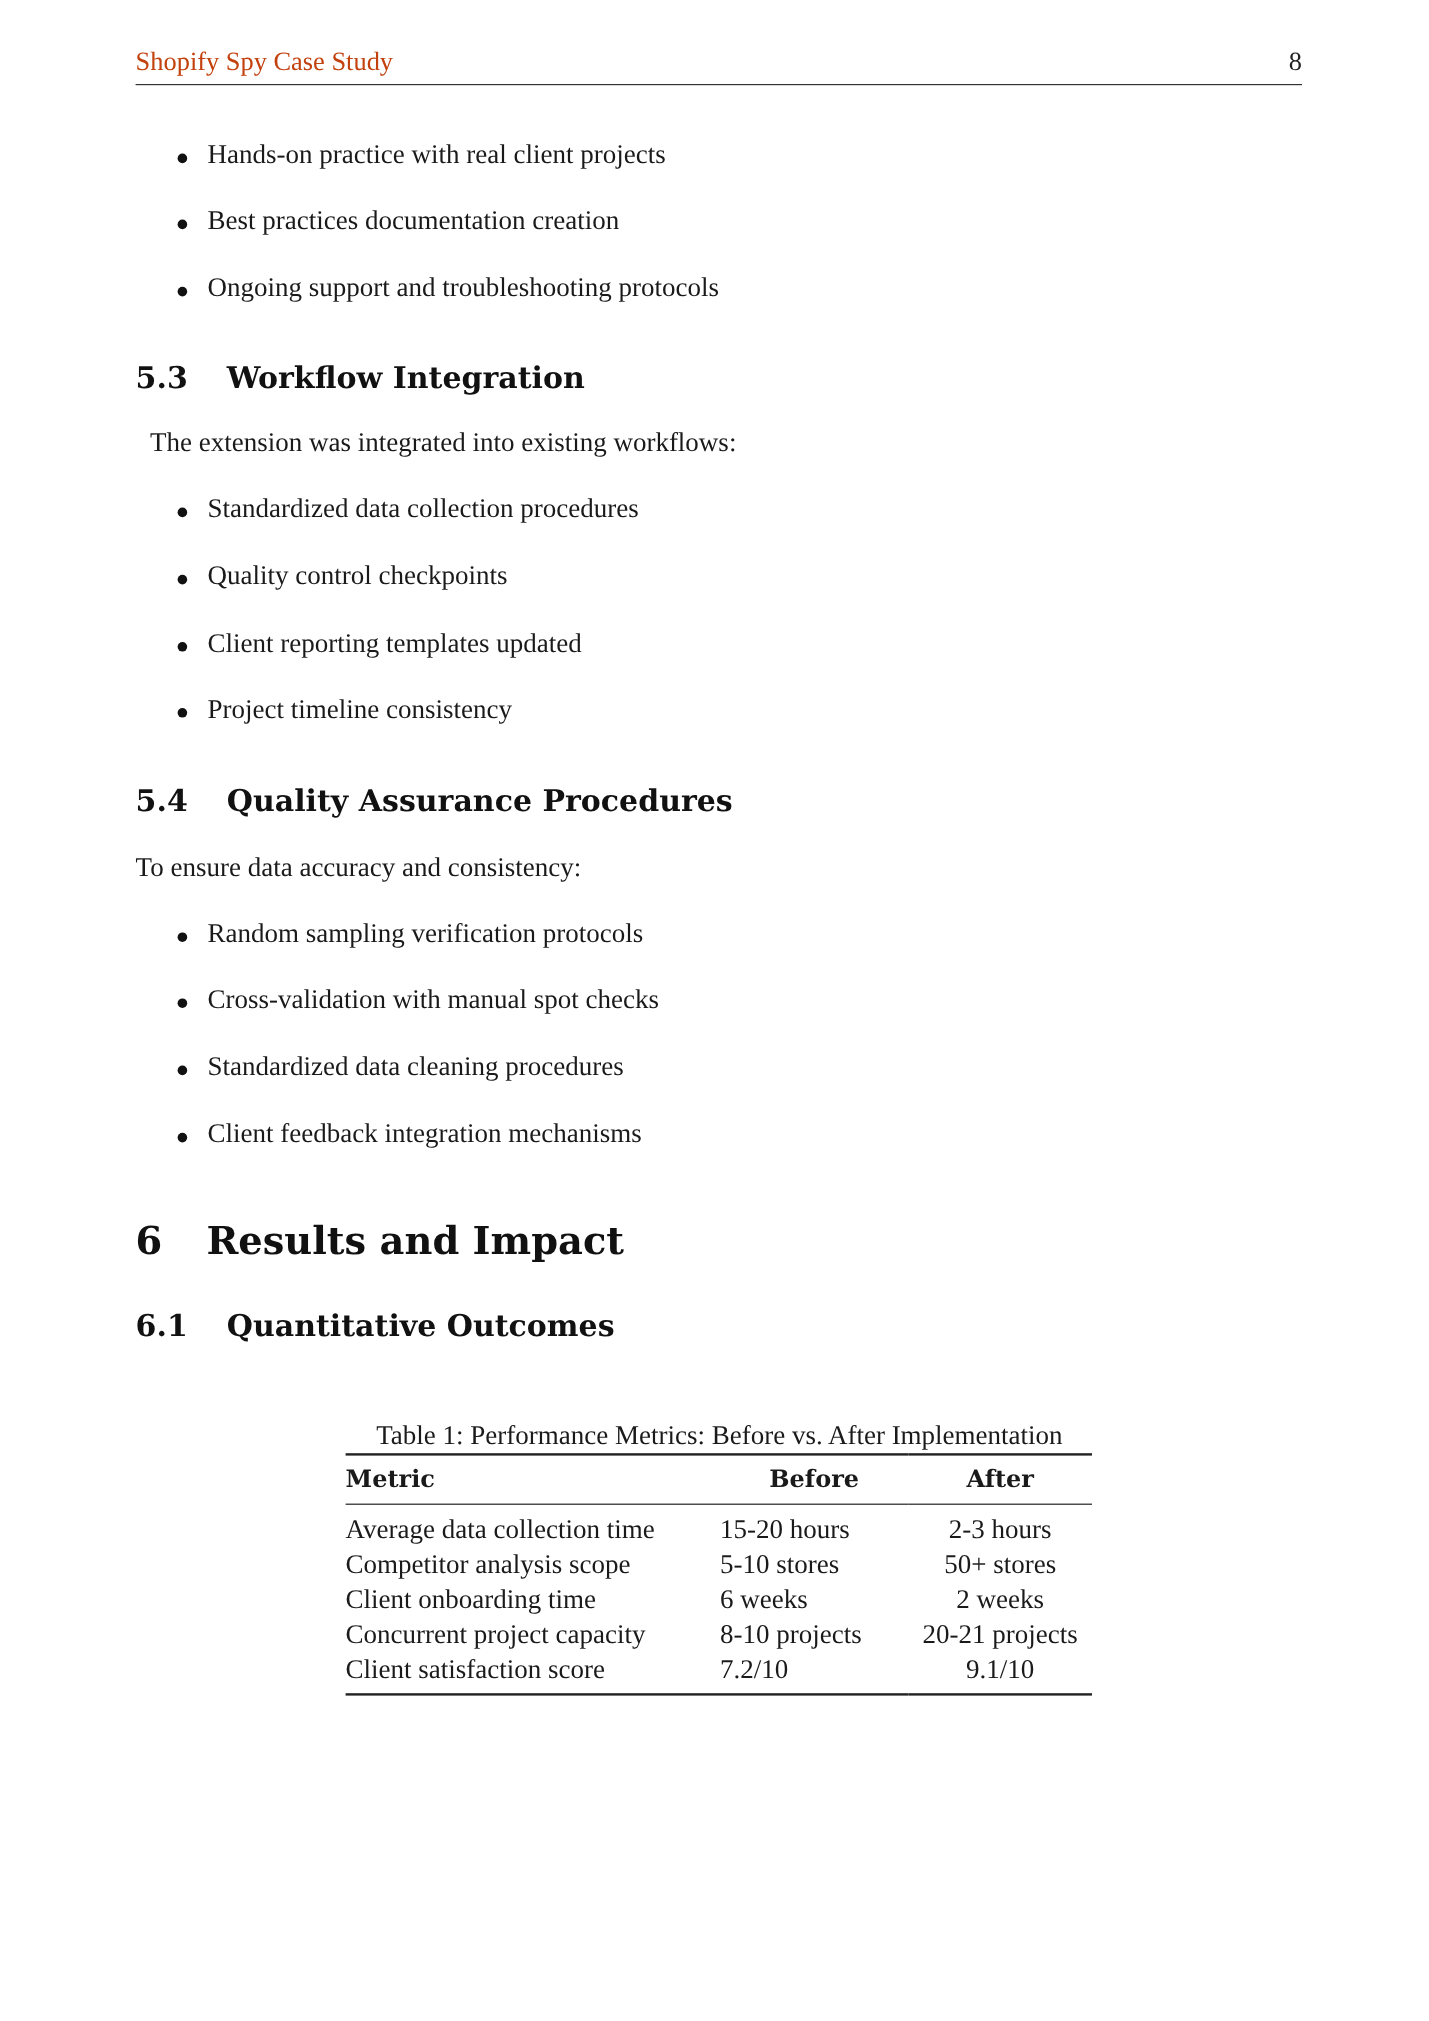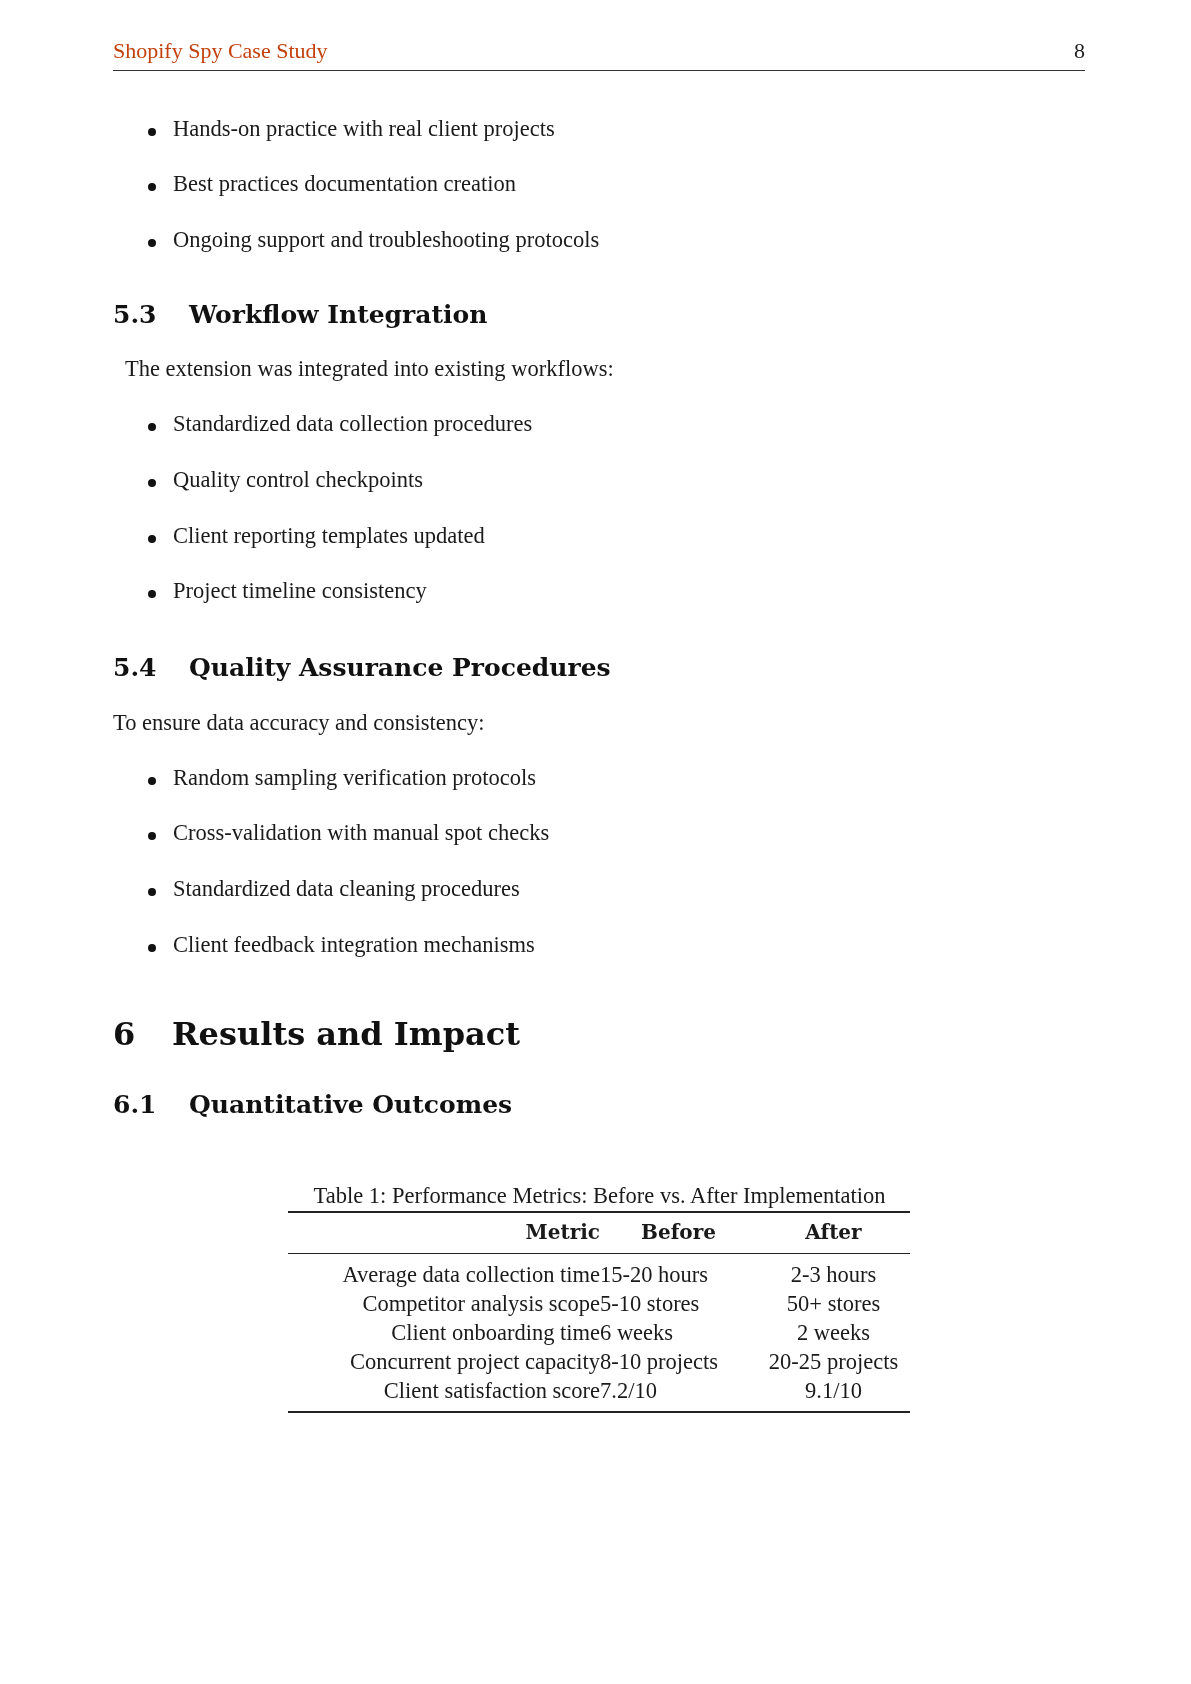--- a/index.html
+++ b/index.html
@@ -64,21 +64,21 @@
       font-family: "Liberation Serif", serif; font-size: 22.5px; color: #1a1a1a;
       border-top: 2px solid #222; border-bottom: 2px solid #222;
     }
     table.metrics th {
       font-family: "DejaVu Serif", serif; font-weight: bold; font-size: 20px;
       padding: 8px 0 10px 0; border-bottom: 1.4px solid #222; line-height: 22px;
     }
     table.metrics td { padding: 0; line-height: 29px; white-space: nowrap; }
     table.metrics tbody tr:first-child td { padding-top: 6px; }
     table.metrics tbody tr:last-child td { padding-bottom: 6px; }
-    .col-metric { text-align: right; width: 312px; }
+    .col-metric { text-align: left; width: 312px; }
     .col-before { width: 157px; }
     .col-after { text-align: center; width: 153px; }
 
     .footer {
       position: absolute; left: 0; width: 1191px; top: 1614px; text-align: center;
       font-family: "Liberation Serif", serif; font-size: 22.5px; color: #1a1a1a;
     }
   </style>
 </head>
 <body>
@@ -184,21 +184,21 @@
         <td class="col-after">50+ stores</td>
       </tr>
       <tr>
         <td class="col-metric">Client onboarding time</td>
         <td class="col-before">6 weeks</td>
         <td class="col-after">2 weeks</td>
       </tr>
       <tr>
         <td class="col-metric">Concurrent project capacity</td>
         <td class="col-before">8-10 projects</td>
-        <td class="col-after">20-25 projects</td>
+        <td class="col-after">20-21 projects</td>
       </tr>
       <tr>
         <td class="col-metric">Client satisfaction score</td>
         <td class="col-before">7.2/10</td>
         <td class="col-after">9.1/10</td>
       </tr>
     </tbody>
   </table>
 
 </div>

